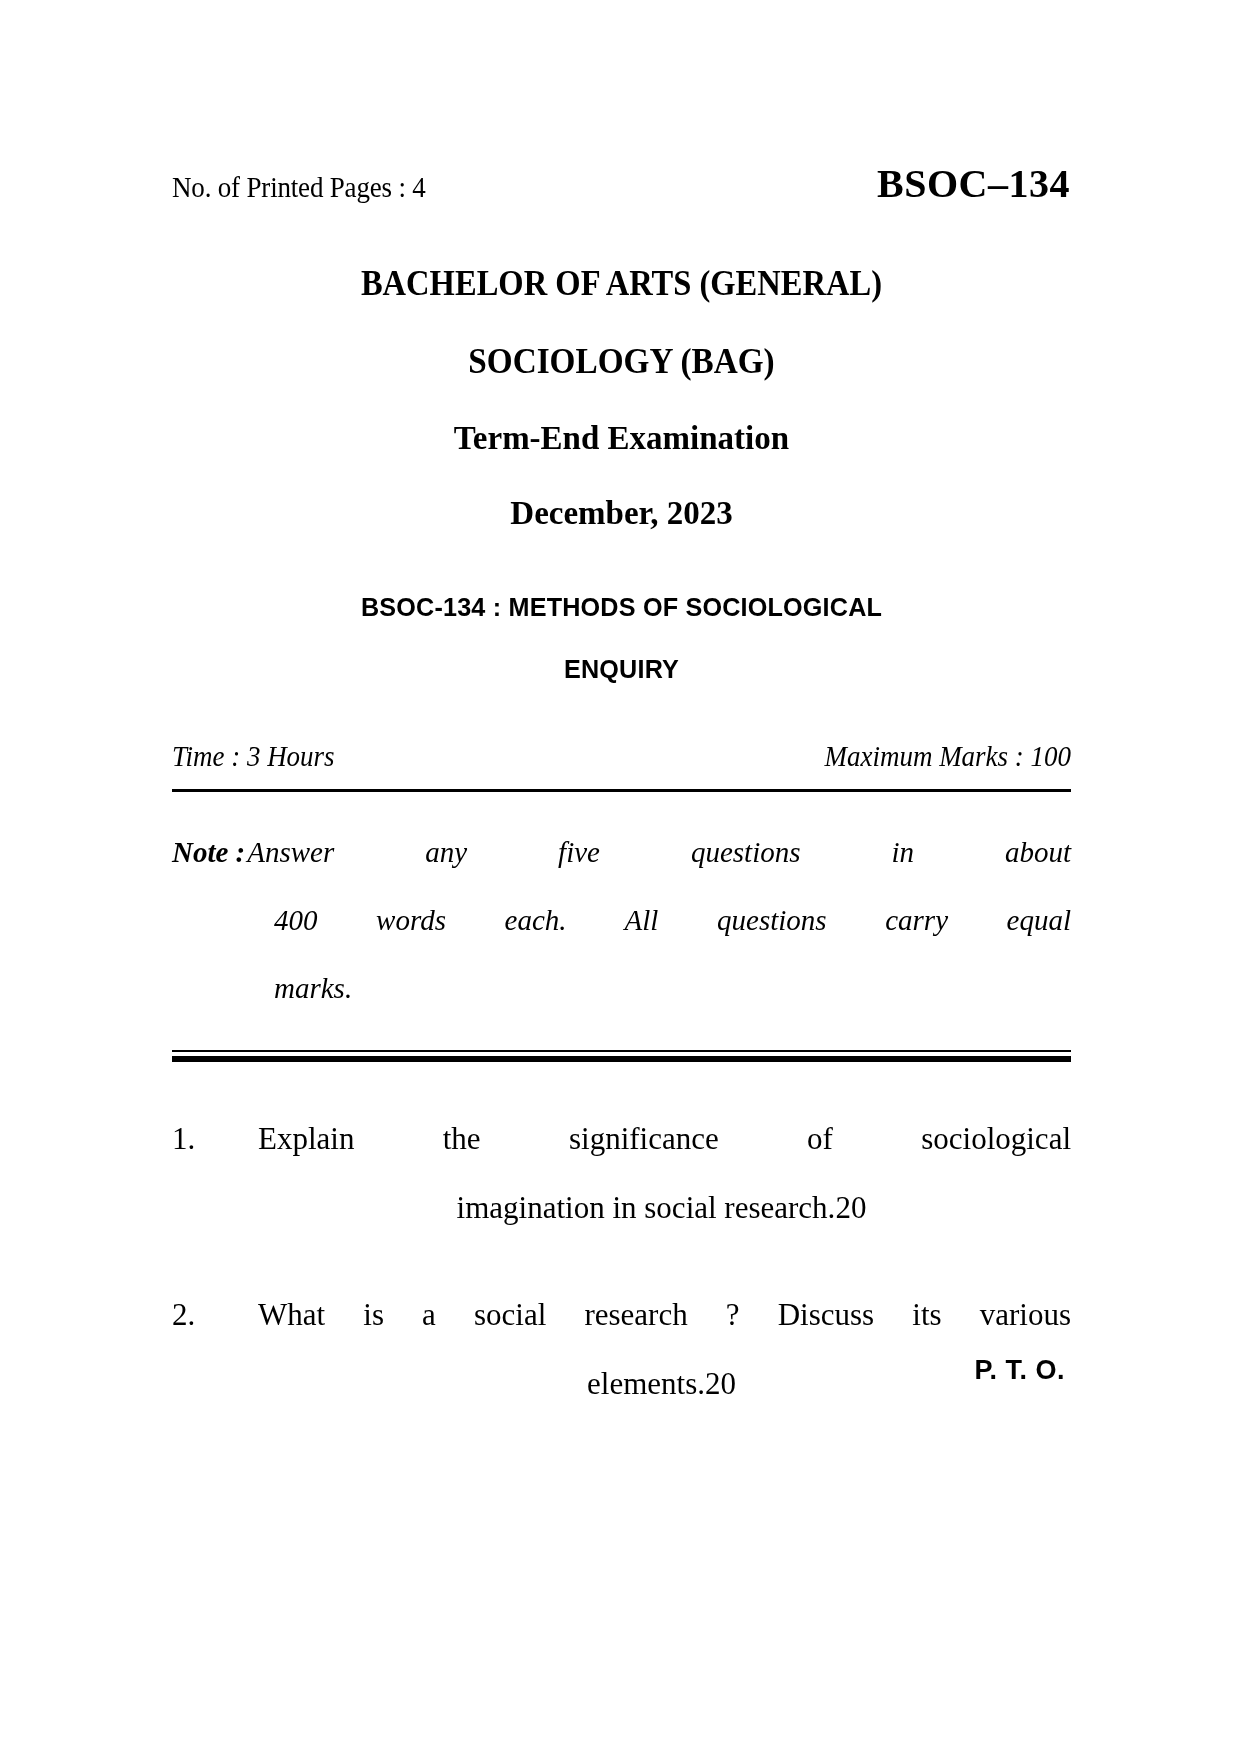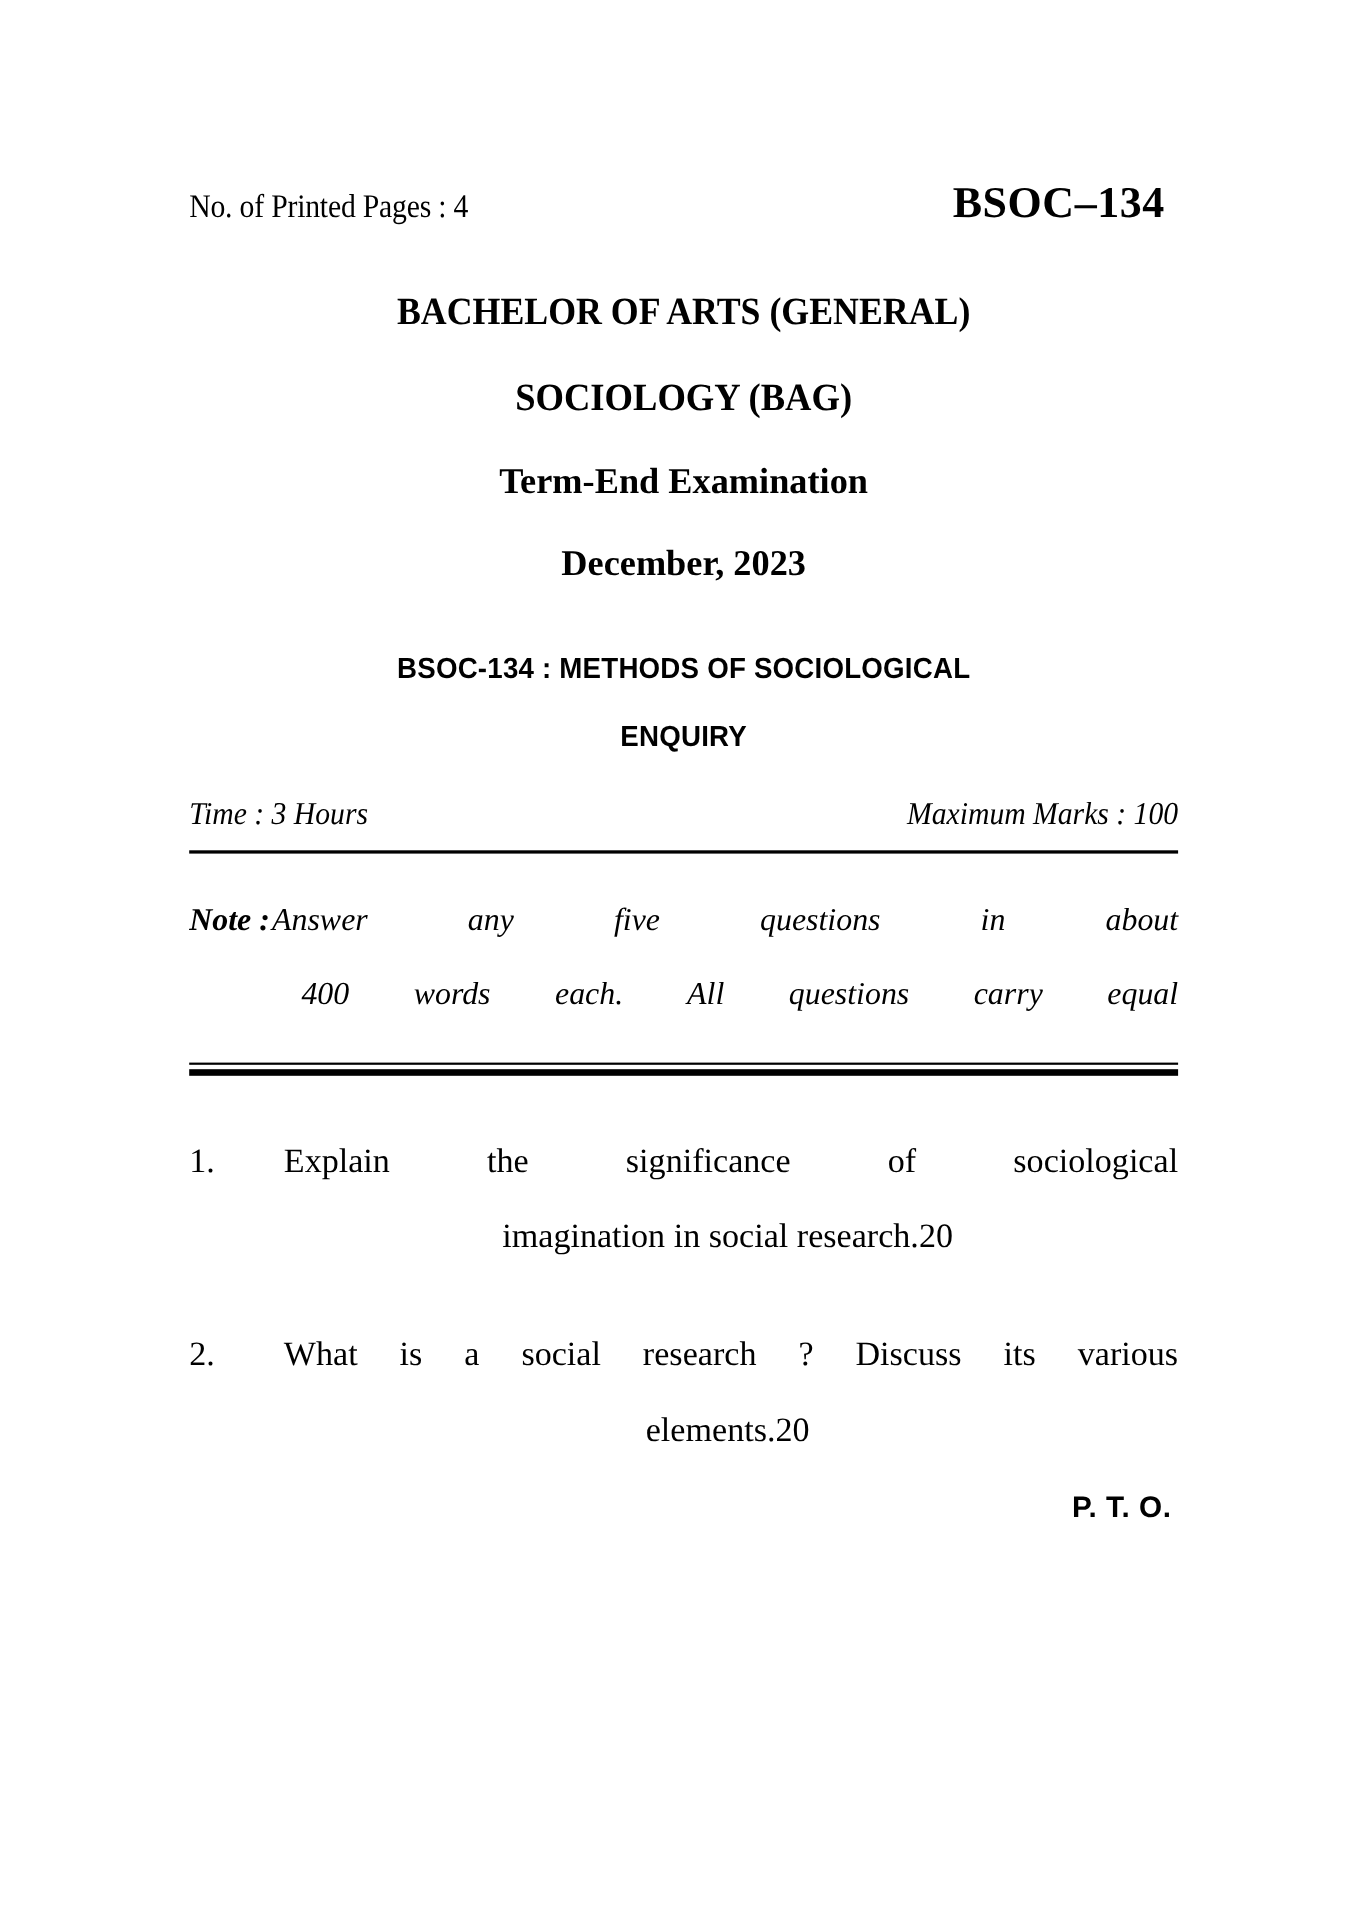--- a/index.html
+++ b/index.html
@@ -39,21 +39,21 @@
     transform: scaleX(0.90);
     transform-origin: left center;
     white-space: nowrap;
   }
   .course-code {
     font-family: "Liberation Serif", serif;
     font-size: 40px;
     font-weight: bold;
     letter-spacing: 0.5px;
     white-space: nowrap;
-    margin-right: 12px;
+    margin-right: 1px;
   }
 
   
   .titles {
     margin-top: 46px;
     text-align: center;
   }
   .title-line {
     font-family: "Liberation Serif", serif;
     font-weight: bold;
@@ -89,21 +89,21 @@
     transform: scaleX(0.95);
   }
   .subject-l1 { display: block; }
   .subject-l2 { display: block; }
 
   
   .meta-row {
     display: flex;
     justify-content: space-between;
     align-items: baseline;
-    margin-top: 24px;
+    margin-top: 40px;
     font-style: italic;
     font-size: 29px;
     font-family: "Liberation Serif", serif;
     white-space: nowrap;
   }
   .meta-left { transform: scaleX(0.93); transform-origin: left center; }
   .meta-right { transform: scaleX(0.93); transform-origin: right center; }
 
   .rule-single {
     margin-top: 16px;
@@ -231,20 +231,21 @@
 
   <div class="rule-single"></div>
 
   <div class="note-block">
     <div class="note-first">
       <span class="note-label">Note :</span>
       <span class="note-body-first"><span>Answer</span> <span>any</span> <span class="bi">five</span> <span>questions</span> <span>in</span> <span>about</span></span>
     </div>
     <div class="note-cont">
       <div class="note-l2"><span class="bi">400</span> <span>words</span> <span>each.</span> <span>All</span> <span>questions</span> <span>carry</span> <span>equal</span></div>
+      <div class="note-l3">marks.</div>
     </div>
   </div>
 
   <div class="rule-double">
     <div class="rule-double-thick"></div>
   </div>
 
   <div class="questions">
 
     <div class="q-item">

